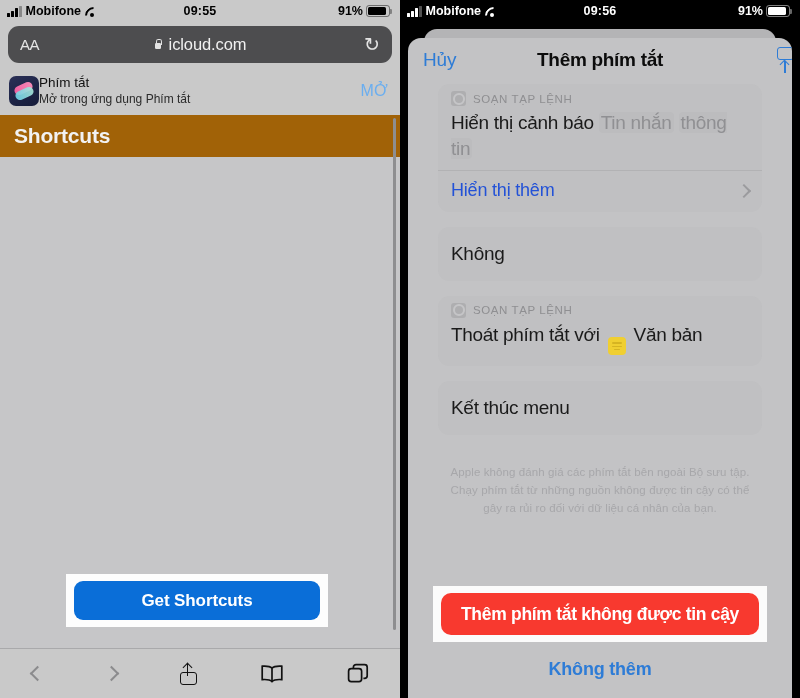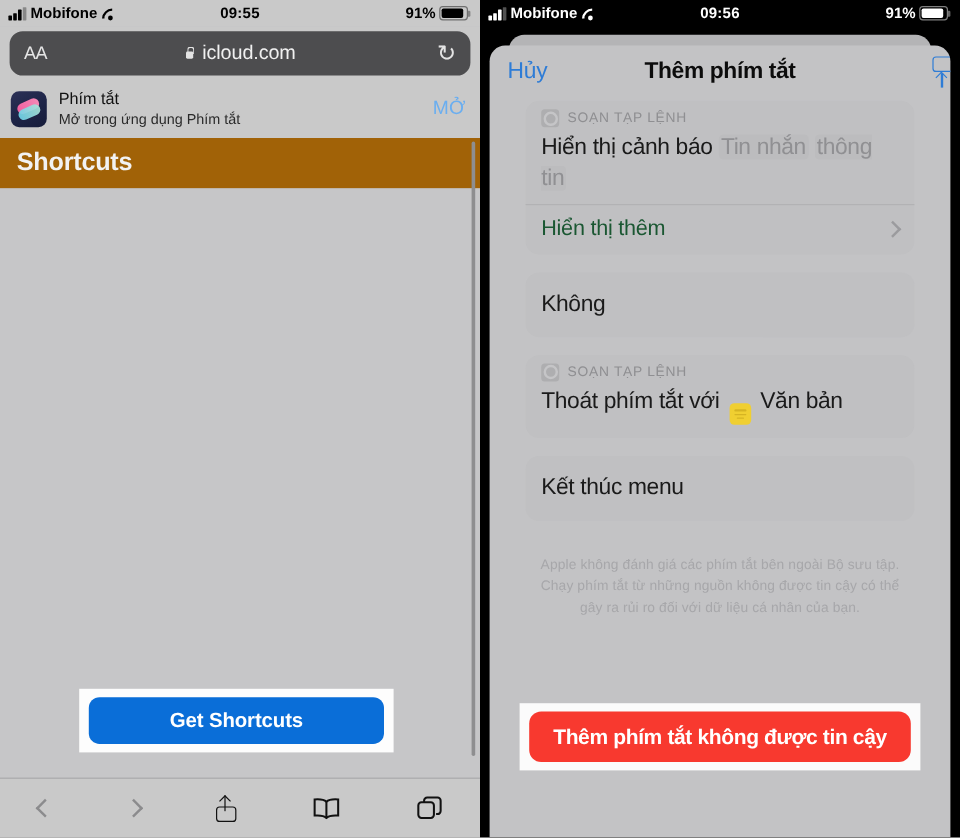--- a/index.html
+++ b/index.html
@@ -78,21 +78,21 @@
     height:6.2px; background:#e3e3e3; border-radius:1.2px; }
   .lock::after { content:''; position:absolute; left:2.3px; top:0; width:4.4px;
     height:5.4px; border:1.5px solid #e3e3e3; border-bottom:none;
     border-radius:2.4px 2.4px 0 0; }
   .url-text { color:#f0f0f0; font-size:16.5px; letter-spacing:-.1px; }
   .reload { margin-left:auto; position:relative; z-index:2; color:#e4e4e4; font-size:19px; }
 
   
   .banner {
     background:#c9c9c9; display:flex; align-items:center;
-    padding: 4px 12px 7px 9px; gap:10px; height:45px;
+    padding: 4px 12px 7px 9px; height:45px;
   }
   .app-icon {
     width:30px; height:30px; border-radius:7px; flex:0 0 auto; position:relative;
     background: linear-gradient(150deg, #2c3157 0%, #1d2447 55%, #161c3a 100%);
     overflow:hidden;
   }
   .app-icon .s1, .app-icon .s2 {
     position:absolute; width:19px; height:9px; border-radius:4.5px;
   }
   .app-icon .s1 { left:5px; top:7.5px; transform: rotate(-24deg);
@@ -193,21 +193,21 @@
     display:flex; align-items:center; justify-content:center; flex:0 0 auto;
   }
   .gear-ic::after { content:''; width:8px; height:8px; border-radius:50%;
     border:2px solid #c6c6c8; }
   .card-head-txt { font-size:11.5px; color:#8d8d90; letter-spacing:.6px; }
   .card-line { font-size:19px; color:#141414; letter-spacing:-.3px; line-height:1.35; }
   .card-line .tok { color:#8e8e91; background:#bcbcbe; border-radius:4px;
     padding:0 2px; }
   .card-divider { border-top:1px solid #b2b2b4; margin:9px -13px 0; }
   .more-row { display:flex; align-items:center; padding: 9px 0 0; }
-  .more-txt { font-size:18px; color:#14532d; letter-spacing:-.2px; }
+  .more-txt { font-size:18px; color:#1d4ed8; letter-spacing:-.2px; }
   .more-chev { margin-left:auto; width:10px; height:10px;
     border-right:2px solid #9a9a9d; border-top:2px solid #9a9a9d;
     transform: rotate(45deg); }
 
   .yellow-ic {
     display:inline-flex; width:18px; height:18px; border-radius:4px;
     background:#f2d02c; vertical-align:-3px; margin:0 3px;
     align-items:center; justify-content:center; flex-direction:column; gap:1.6px;
   }
   .yellow-ic i { display:block; width:10px; height:1.6px; background:#d7b41c;
@@ -404,16 +404,17 @@
           <div class="card-line">Kết thúc menu</div>
         </div>
       </div>
 
       <div class="warn">Apple không đánh giá các phím tắt bên ngoài Bộ sưu tập. Chạy phím tắt từ những nguồn không được tin cậy có thể gây ra rủi ro đối với dữ liệu cá nhân của bạn.</div>
 
       <div class="danger-highlight">
         <button class="danger">Thêm phím tắt không được tin cậy</button>
       </div>
 
+      <div class="decline">Không thêm</div>
     </div>
   </div>
 
 </div>
 
 </body></html>

